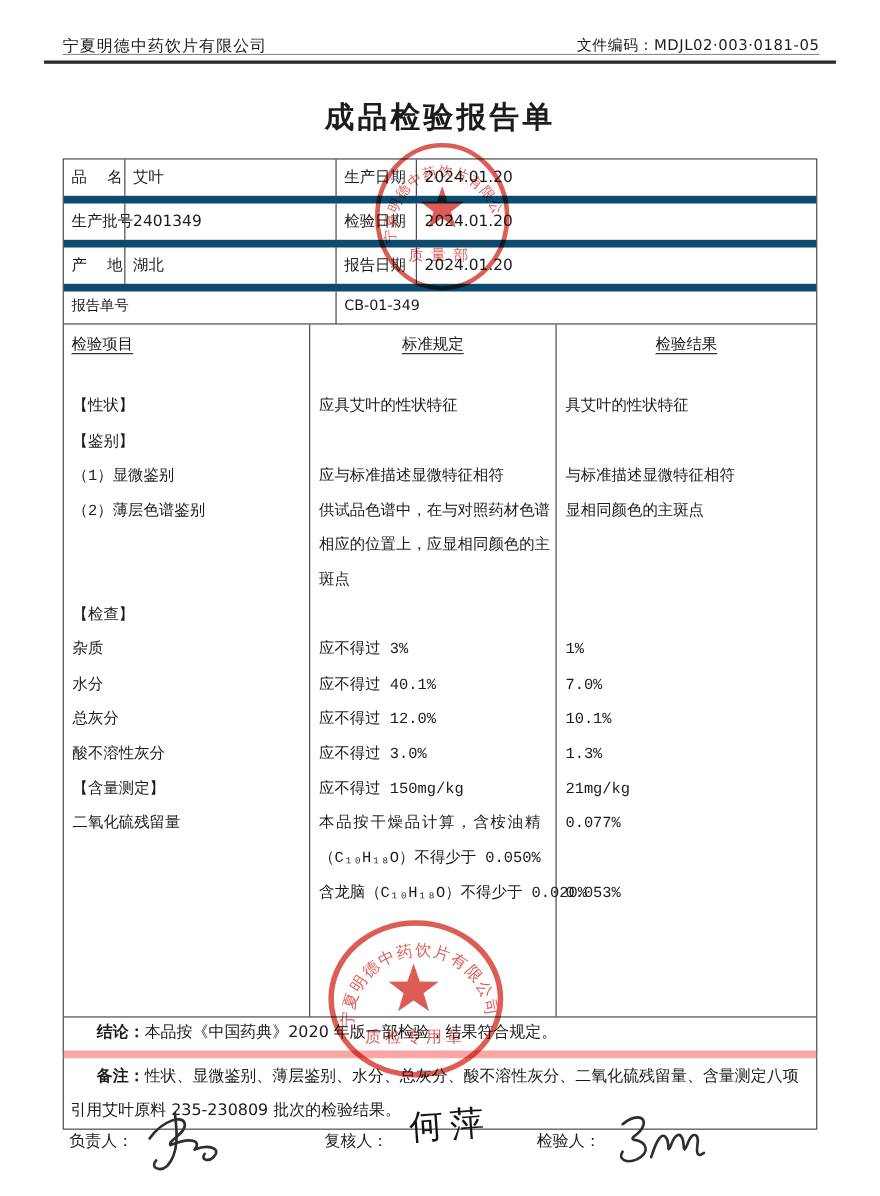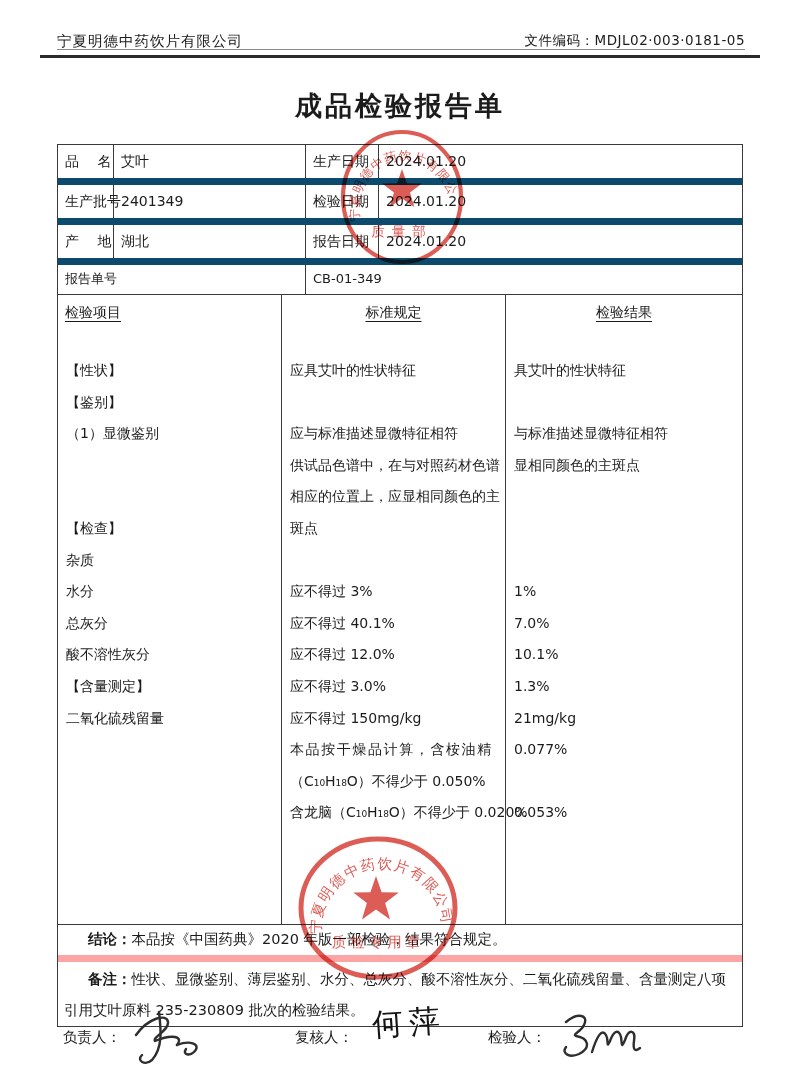--- a/index.html
+++ b/index.html
@@ -37,21 +37,21 @@
   .main-grid { display:grid; grid-template-columns:224px 224px 1fr; height:629px;
                border-bottom:1px solid #3a3a3a; }
   .mcell { position:relative; border-right:1px solid #3a3a3a; }
   .mcell:last-child { border-right:none; }
   .mhead { position:absolute; top:9px; font-size:14px; text-decoration:underline;
            text-underline-offset:4px; }
   .mhead.left { left:7px; }
   .mhead.center { left:0; right:0; text-align:center; }
   .lines { position:absolute; top:60px; left:0; right:0; }
   .ln { height:31.6px; line-height:31.6px; padding-left:8px; font-size:14px;
-        white-space:nowrap; }
+        white-space:nowrap;font-family:Liberation Mono, monospace; }
   .ln.justified { letter-spacing:1.6px; }
 
   
   .concl { height:30px; line-height:29px; border-bottom:7px solid #fca5a5;
            font-size:14.5px; padding-left:30px; white-space:nowrap; }
   .remark { min-height:60px; font-size:14.5px; line-height:31px; padding:2px 6px 0 6px;
             text-indent:24px; }
   .blabel { font-weight:bold; }
 
   
@@ -100,20 +100,21 @@
     <div>CB-01-349</div>
   </div>
 
   <div class="main-grid">
     <div class="mcell">
       <div class="mhead left">检验项目</div>
       <div class="lines">
         <div class="ln">【性状】</div>
         <div class="ln">【鉴别】</div>
         <div class="ln">（1）显微鉴别</div>
+        <div class="ln">（2）薄层色谱鉴别</div>
         <div class="ln"></div>
         <div class="ln"></div>
         <div class="ln">【检查】</div>
         <div class="ln">杂质</div>
         <div class="ln">水分</div>
         <div class="ln">总灰分</div>
         <div class="ln">酸不溶性灰分</div>
         <div class="ln">【含量测定】</div>
         <div class="ln">二氧化硫残留量</div>
         <div class="ln"></div>

